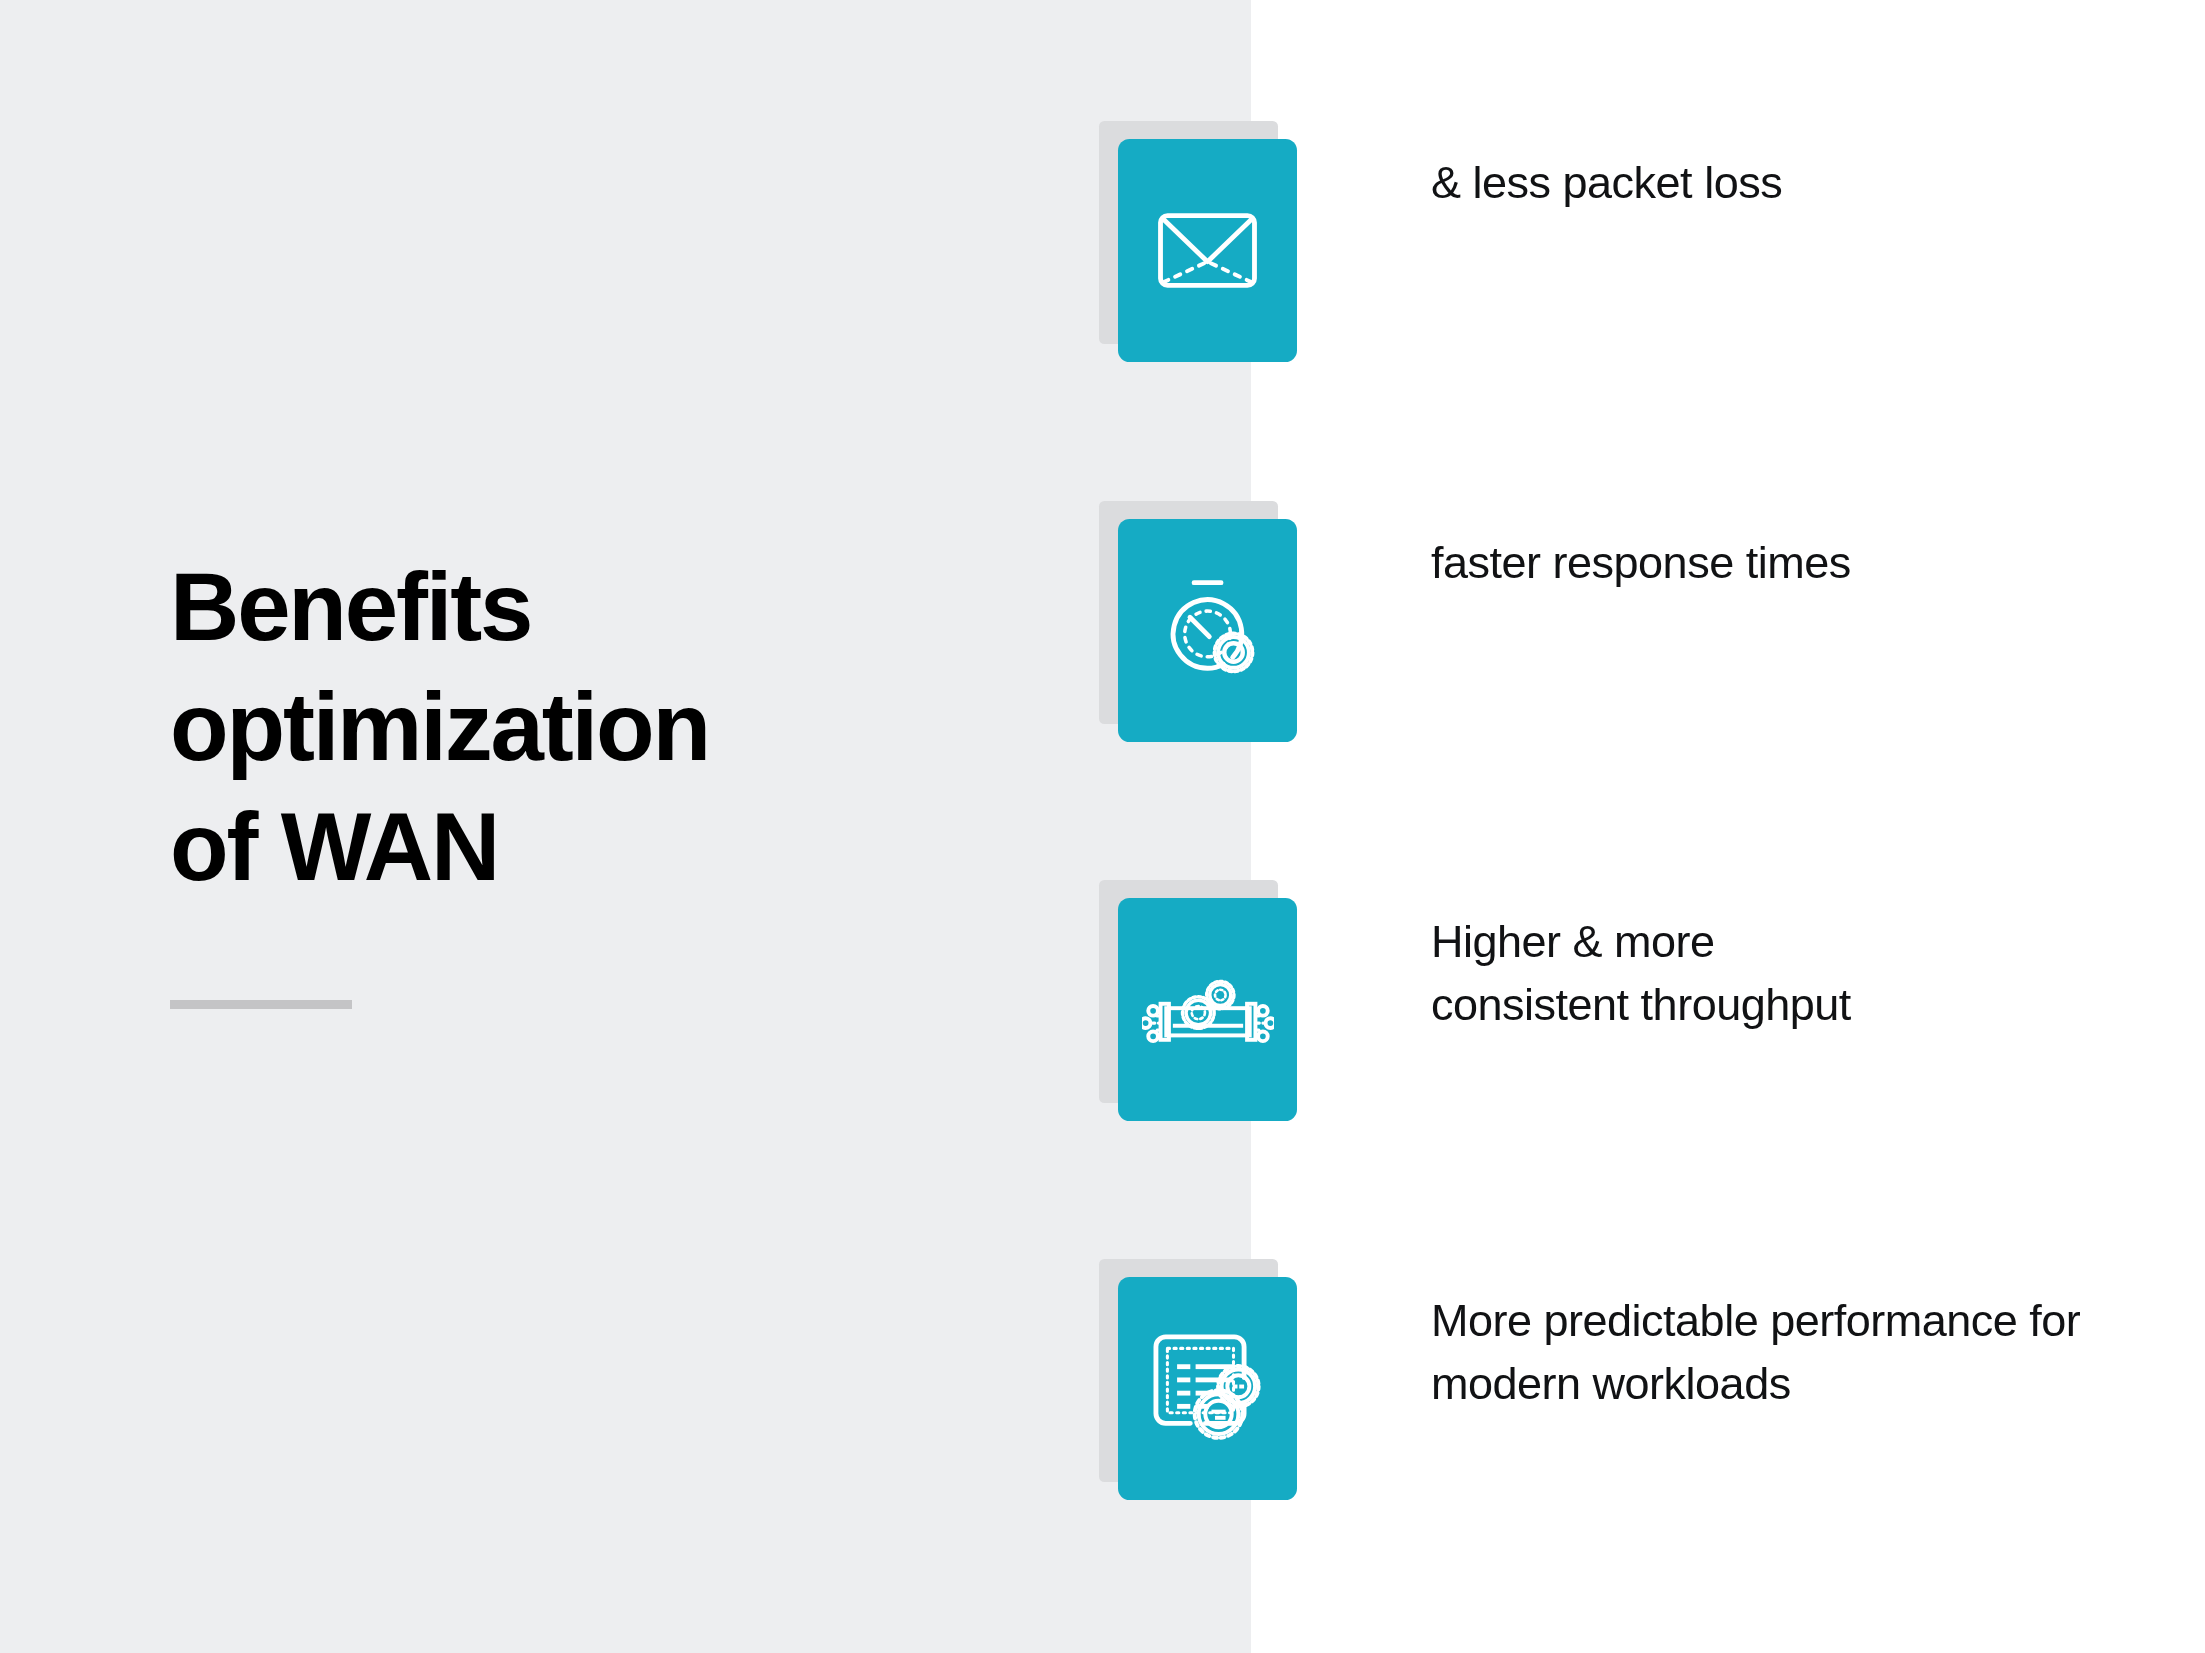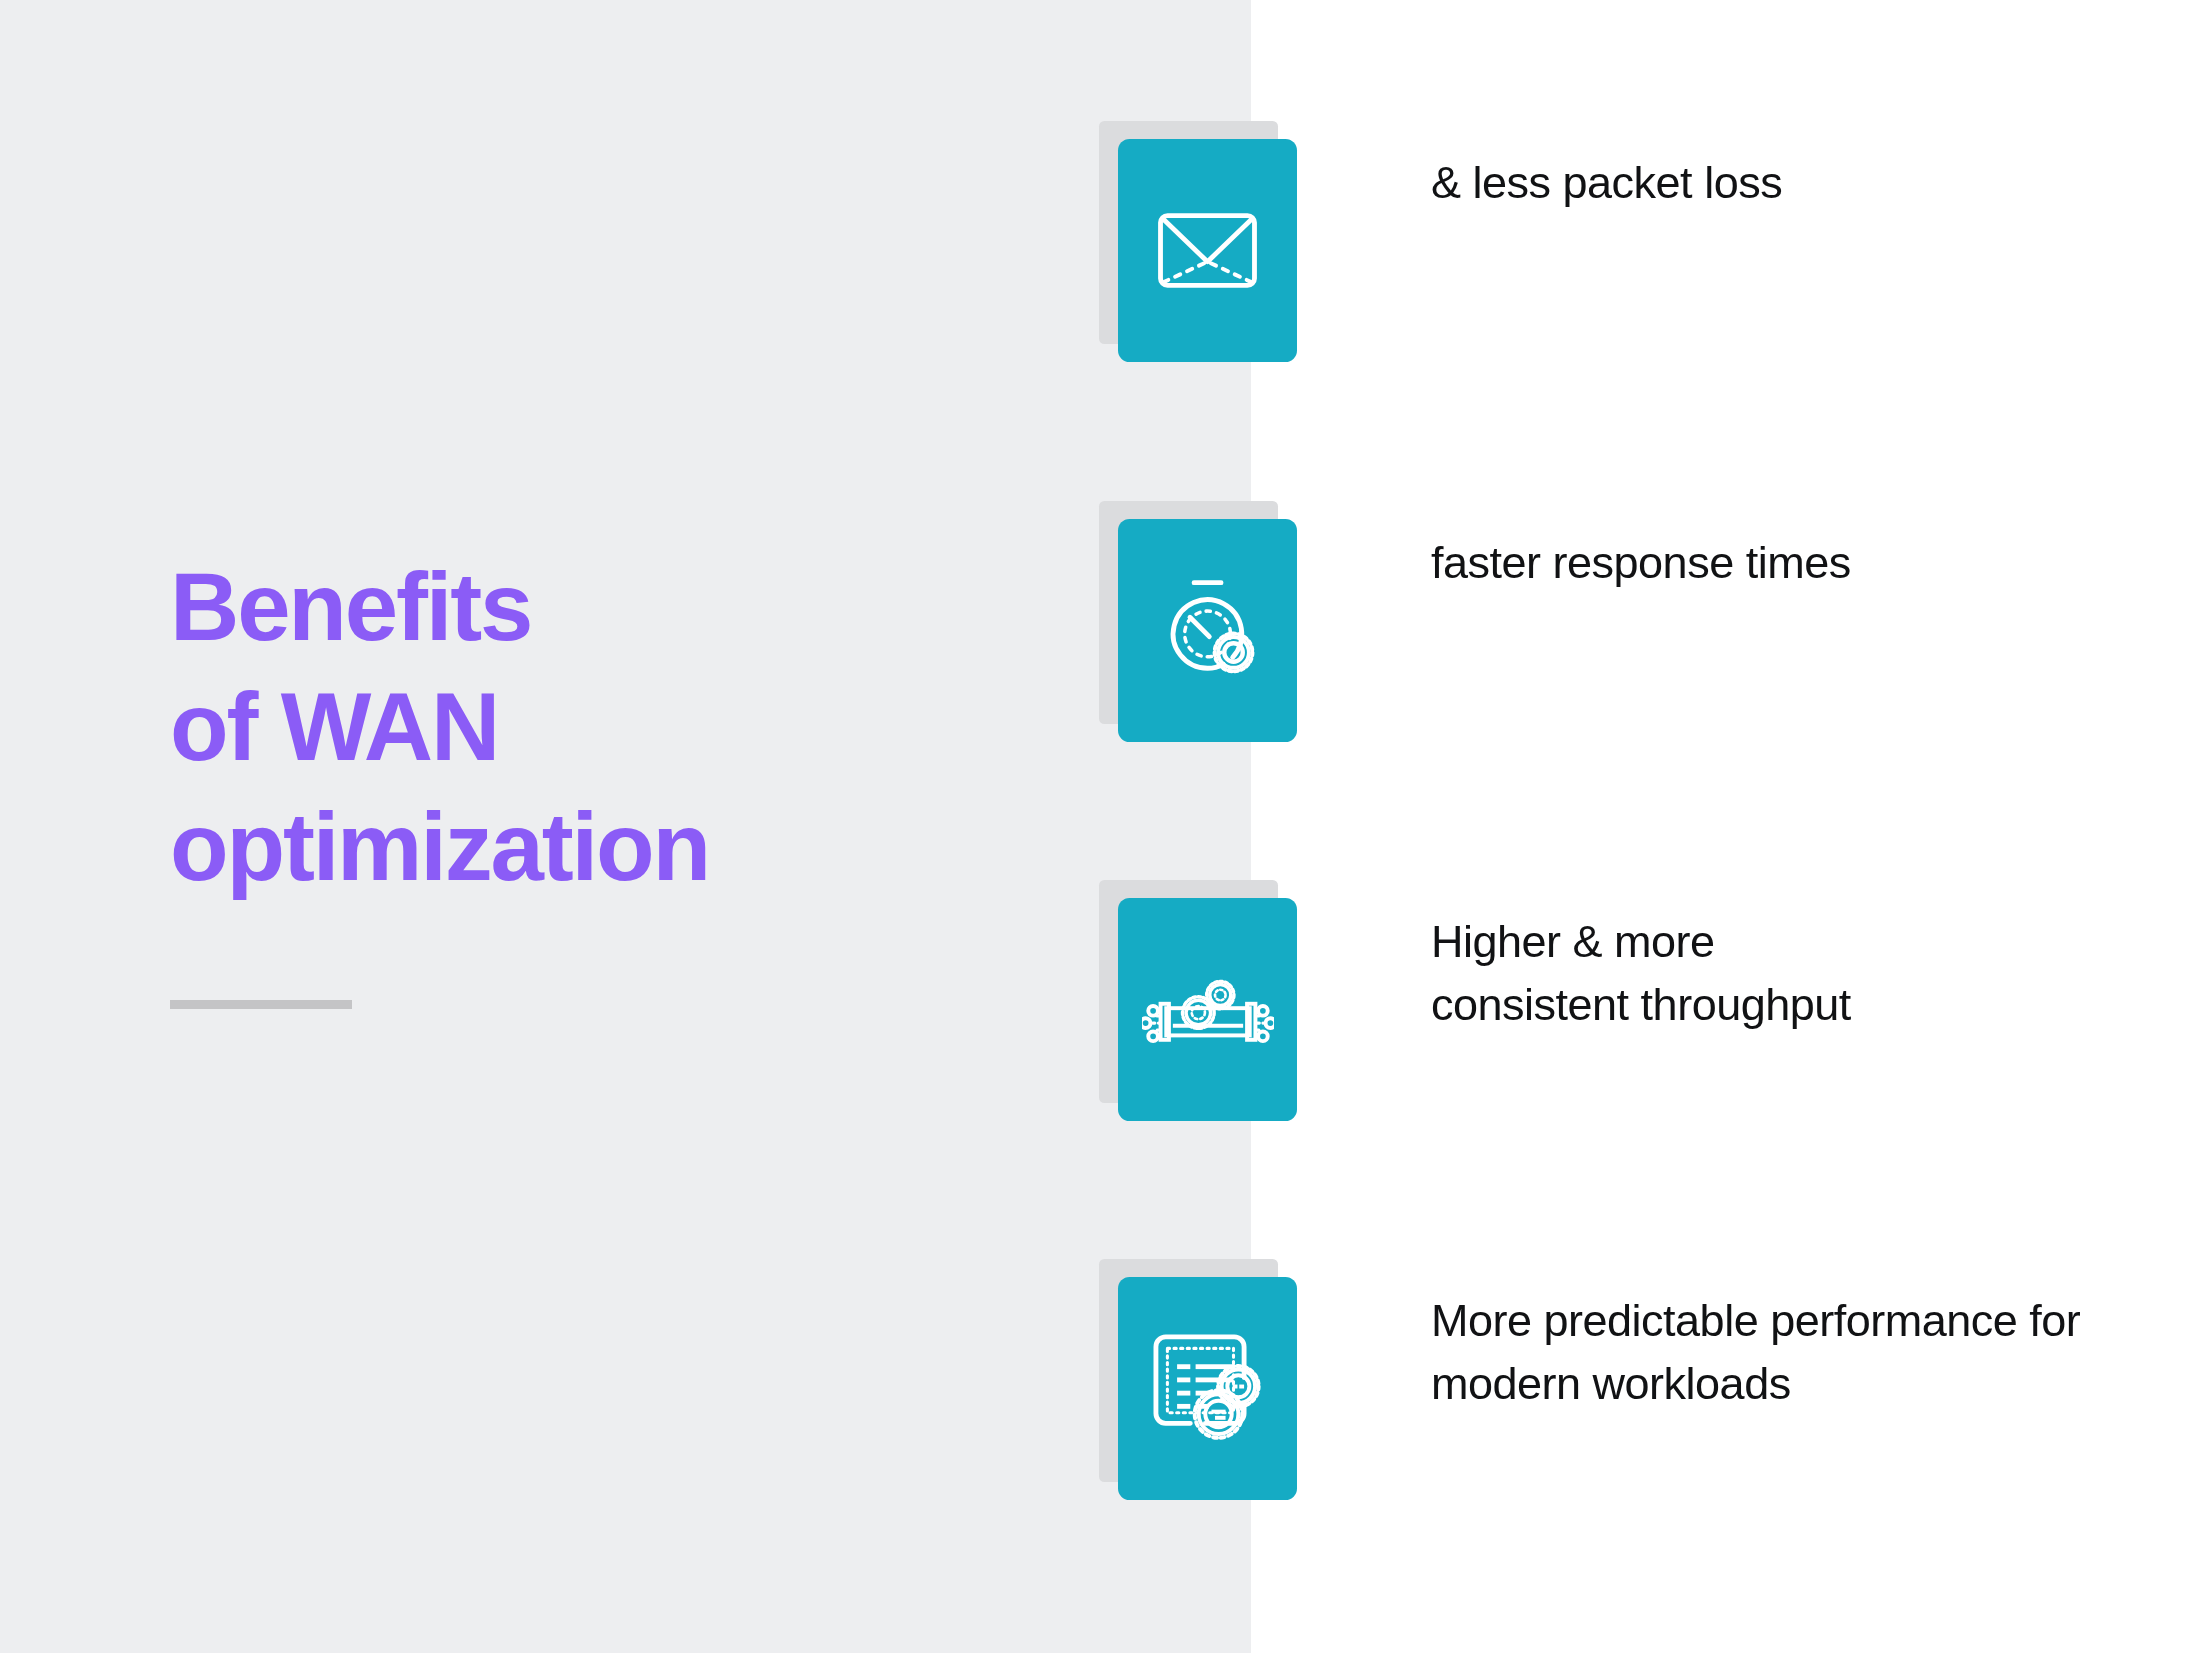--- a/index.html
+++ b/index.html
@@ -24,21 +24,21 @@
 
   
   .title-block{
     position:absolute;left:170px;top:547px;width:926px;
   }
   .title-line{
     font-size:96px;
     font-weight:bold;
     letter-spacing:-2.2px;
     line-height:120px;
-    color:#8b5cf6;
+    color:#000000;
     white-space:nowrap;
   }
   .title-rule{
     position:absolute;left:170px;top:1000px;
     width:182px;height:8.8px;
     background:#C4C4C6;
   }
 
   
   .row{position:absolute;left:0;width:2941px;height:229px;}
@@ -76,22 +76,22 @@
 </head>
 <body>
 
 <div id="stage">
 
   <div class="bg-left"></div>
   <div class="bg-right"></div>
 
   <div class="title-block">
     <div class="title-line">Benefits</div>
+    <div class="title-line">optimization</div>
     <div class="title-line">of WAN</div>
-    <div class="title-line">optimization</div>
   </div>
   <div class="title-rule"></div>
 
   <div class="row row-0">
     <div class="tile-shadow"></div>
     <div class="tile">
       <span>
         <svg width="101" height="77" viewBox="0 0 230 175">
           <rect x="8" y="8" width="214" height="159" rx="16" ry="16" fill="none" stroke="#FFFFFF" stroke-width="11"></rect>
           <path d="M14 16 L115 113 L216 16" fill="none" stroke="#FFFFFF" stroke-width="11" stroke-linecap="round" stroke-linejoin="round"></path>

